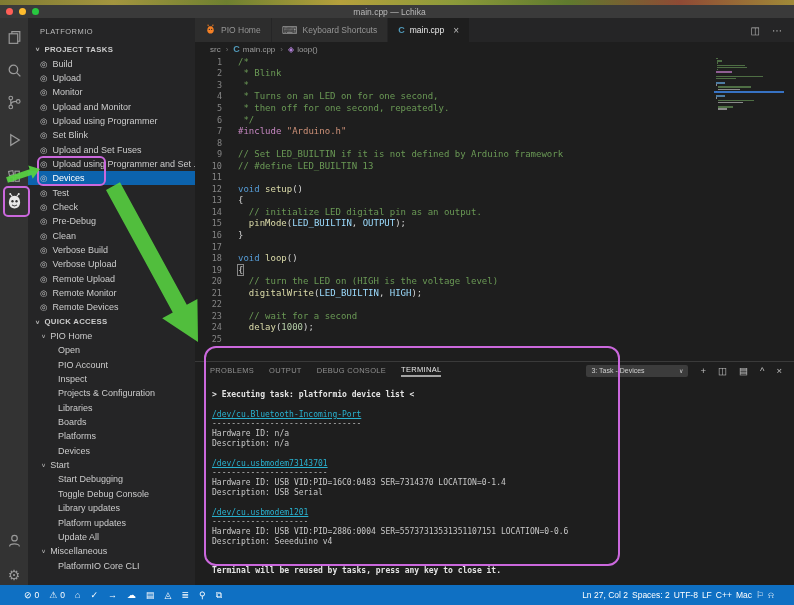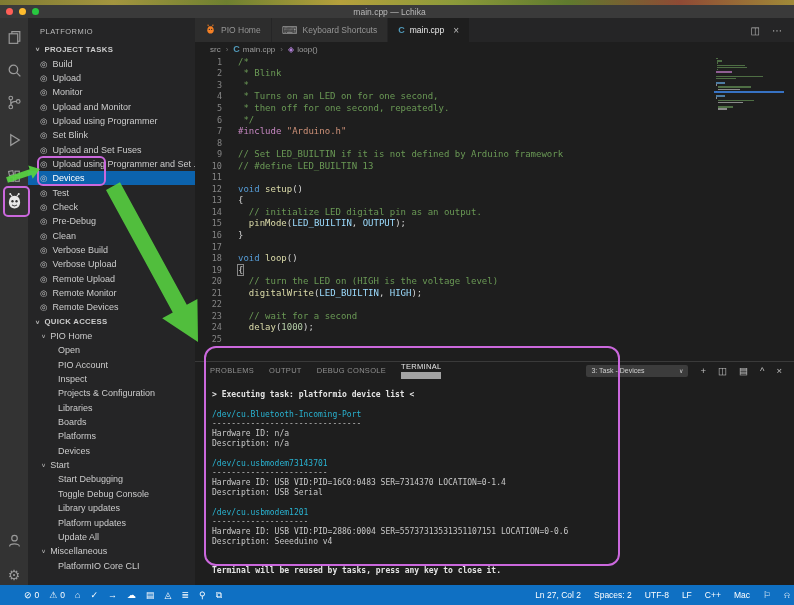--- a/index.html
+++ b/index.html
@@ -51,33 +51,33 @@
   .tok-k { color:#569cd6; } .tok-f { color:#dcdcaa; } .tok-v { color:#9cdcfe; }
   .tok-n2 { color:#b5cea8; } .tok-p { color:#d4d4d4; }
   .tok-pcur { color:#d4d4d4; outline:1px solid #888888; }
   .minimap { position:absolute; top:2px; right:12px; width:66px; }
   .mm-line { height:1.45px; margin-bottom:.75px; }
   .mm-cur { position:absolute; top:33px; left:-2px; right:-2px; height:2.4px; background:#3a7bd5; opacity:.9; }
   
   .panel { position:absolute; top:345px; left:195px; width:599px; height:240px; background:#1e1e1e; border-top:1px solid #3a3a3a;margin-top:16px; }
   .panel-header { height:17px; display:flex; align-items:center; padding-left:15px; }
   .panel-tab { font-size:7.5px; color:#8f8f8f; margin-right:15px; letter-spacing:.3px; }
-  .panel-tab.active { color:#e7e7e7; border-bottom:7px solid #a3a3a3; padding-bottom:1px; }
+  .panel-tab.active { color:#e7e7e7; border-bottom:2px solid #a3a3a3; padding-bottom:1px; }
   .task-select { margin-left:auto; width:102px; height:12px; background:#3c3c3c; color:#d0d0d0; font-size:7px;
                  display:flex; align-items:center; justify-content:space-between; padding:0 5px; border-radius:2px; }
   .panel-icons { display:flex; gap:12px; color:#c0c0c0; font-size:9.5px; padding:0 12px 0 12px; align-items:center; }
   .term { padding:11px 0 0 17px; font-family:"DejaVu Sans Mono",monospace; font-size:8px; color:#c9c9c9; }
   .term-line { height:9.8px; white-space:pre; }
   .t-bold { font-weight:bold; color:#e4e4e4; }
-  .t-cyan { color:#29b2d0; }
+  .t-cyan { color:#29b2d0;text-decoration:underline; }
   .t-dim  { color:#c0c0c0; }
   
   .statusbar { position:absolute; bottom:0; left:0; right:0; height:20px; background:#0f70c3; display:flex; align-items:center; color:#ffffff; font-size:8.5px; }
   .sb-left { display:flex; align-items:center; gap:10px; padding-left:24px; }
-  .sb-right { margin-left:auto; display:flex; align-items:center; gap:13px; padding-right:4px; }
+  .sb-right { margin-left:auto; display:flex; align-items:center; gap:4px; padding-right:20px; }
   .st-item { display:flex; align-items:center; gap:3px; }
   .st-glyph { font-size:9px; }
   
   .anno-box { position:absolute; border:2px solid #cb68dd; pointer-events:none; }
   #anno-devices  { left:37px;  top:156px; width:69px;  height:30px; border-radius:6px; }
   #anno-pio      { left:3px;   top:186px; width:27px;  height:31px; border-radius:5px; }
   #anno-terminal { left:204px; top:346px; width:416px; height:220px; border-radius:12px; }
   .arrow-overlay { position:absolute; top:0; left:0; pointer-events:none; }
 </style>
 </head>

